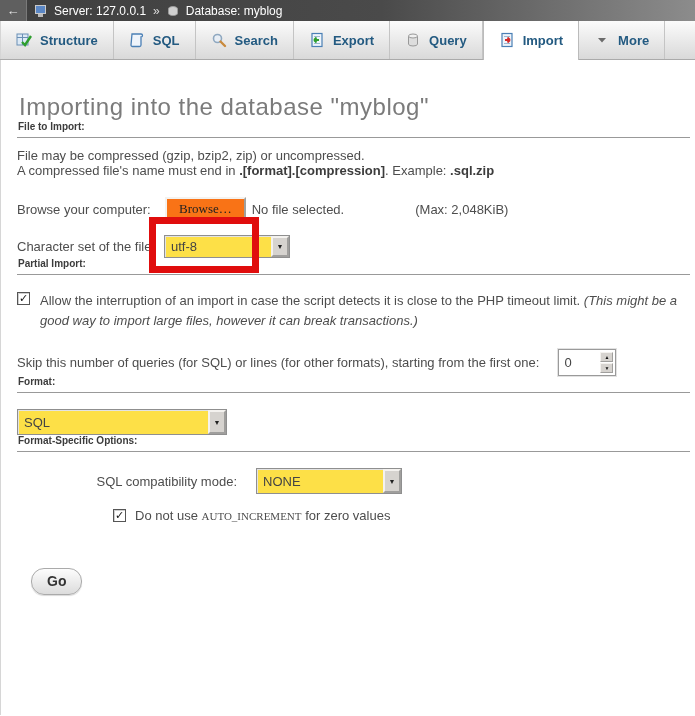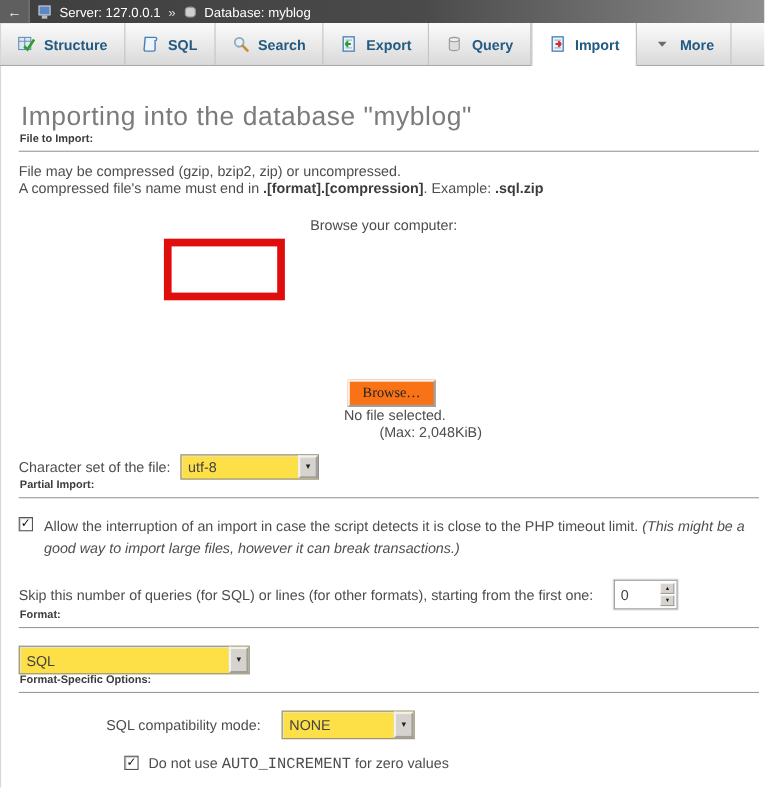--- a/index.html
+++ b/index.html
@@ -57,21 +57,21 @@
   }
   .sect-file { margin-top:42px; }
   .sect-partial { margin-top:38px; }
   .sect-format { margin-top:36px; }
   .sect-fso { margin-top:32px; }
 
   .para { margin-top:10px; line-height:15px; color:#4d4d4d; }
   .para b { color:#3c3c3c; }
 
   .row { display:flex; align-items:center; margin-top:0; }
-  .browse-row { margin-top:19px;flex-direction:column; }
+  .browse-row { margin-top:19px; }
   .charset-row { margin-top:13px; }
 
   .lbl { color:#4d4d4d; }
   .browse-lbl { width:148px; flex:0 0 148px; }
   .charset-lbl { width:147px; flex:0 0 147px; }
 
   
   .btn3d {
     font-family:Liberation Serif, serif; font-size:13px; color:#222;
     background:#f97316; border:2px outset #f4f2ef; padding:2px 12px 3px; cursor:pointer;
@@ -82,21 +82,21 @@
     display:inline-flex; align-items:stretch; background:#fde047;
     border:1px solid #8f8f8f; box-shadow:inset 1px 1px 0 #e3e3e3; height:23px; cursor:pointer;
   }
   .sel-val { display:flex; align-items:center; padding:0 6px; color:#444; flex:1; overflow:hidden; white-space:nowrap; }
   .sel-btn {
     width:18px; flex:0 0 18px; display:flex; align-items:center; justify-content:center;
     background:#d6d3cf; border:2px outset #f4f2ef; font-size:7px; color:#222;
   }
   .sel-charset { width:126px; }
   .sel-format  { width:210px; height:26px; }
-  .sel-compat  { width:121px; height:26px; }
+  .sel-compat  { width:146px; height:26px; }
 
   
   .chk {
     width:13px; height:13px; flex:0 0 13px; background:#fff; border:1px solid #555;
     box-shadow:inset 1px 1px 0 #cfcfcf; display:flex; align-items:center; justify-content:center;
     font-size:11px; line-height:11px; color:#111; cursor:pointer; margin-top:1px;
   }
   .chk-row { display:flex; align-items:flex-start; gap:10px; margin-top:16px; max-width:672px; }
   .chk-text { line-height:20px; }
   .chk-text i { color:#4d4d4d; }
@@ -115,21 +115,21 @@
     flex:1; background:#d6d3cf; border:1px outset #f4f2ef; font-size:5px; line-height:5px;
     display:flex; align-items:center; justify-content:center; color:#111; cursor:pointer;
   }
 
   .format-select-row { margin-top:16px; }
 
   .compat-row { margin-top:16px; display:flex; align-items:center;gap:11px; }
   .compat-lbl { width:228px; flex:0 0 228px; text-align:right; padding-right:8px; }
   .ai-row { margin:14px 0 0 96px; display:flex; align-items:flex-start; gap:9px; }
   .ai-text { line-height:16px; }
-  .mono { font-family:Liberation Mono, monospace; font-size:14px; }
+  .mono { font-family:Liberation Serif, serif; font-size:11px; }
 
   .go-row { margin-top:44px; }
   .go-btn {
     margin-left:14px; min-width:51px; padding:4px 15px 5px; font-size:14px; font-weight:bold; color:#333;
     background:linear-gradient(#fdfdfd,#dcdcdc); border:1px solid #aaa; border-radius:13px;
     box-shadow:0 1px 1px rgba(0,0,0,0.15); cursor:pointer;
     font-family:"Liberation Sans","DejaVu Sans",sans-serif;
   }
 
   

